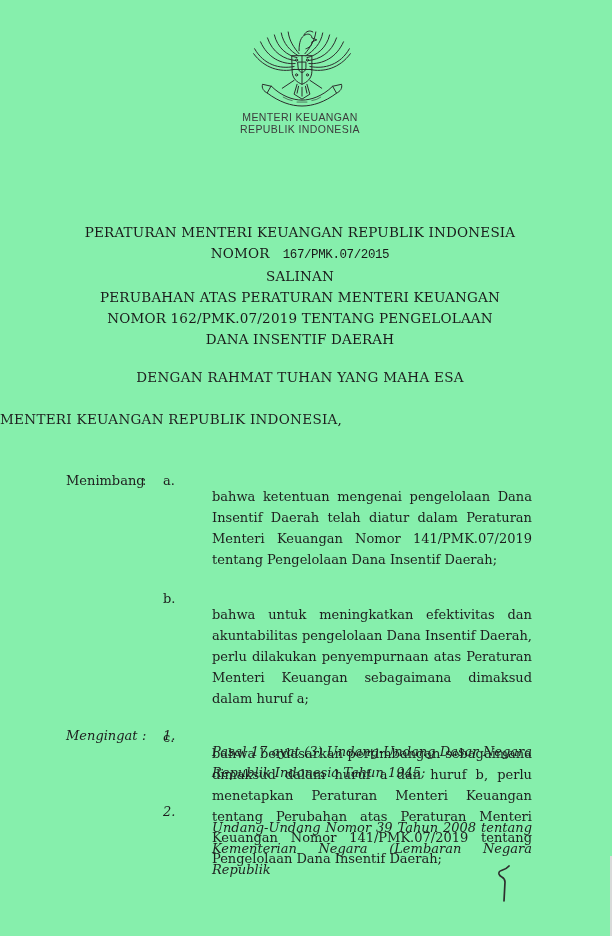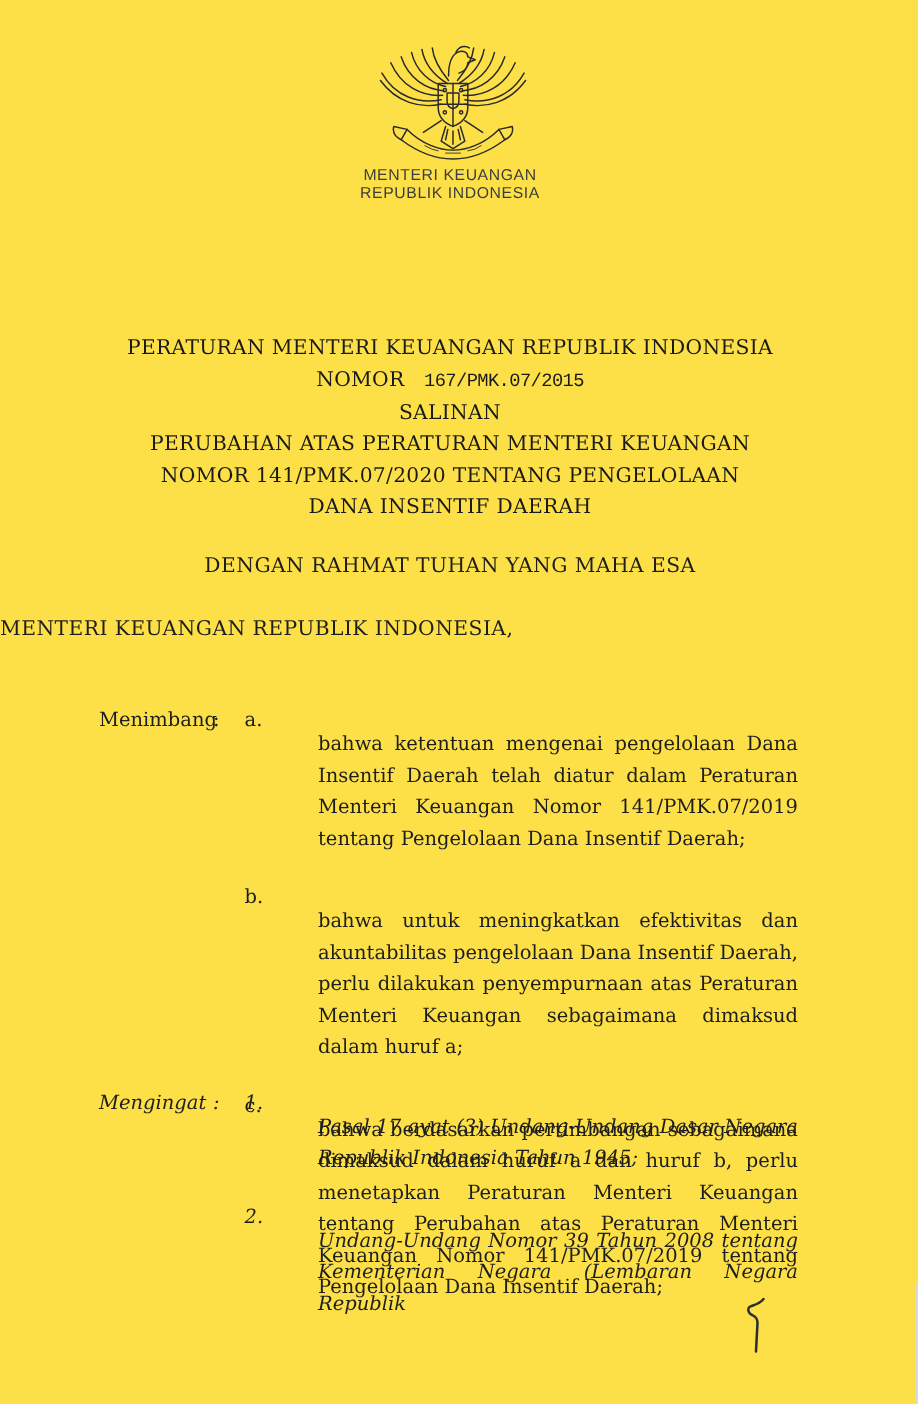--- a/index.html
+++ b/index.html
@@ -1,19 +1,19 @@
 <!DOCTYPE html>
 <html><head>
 <meta charset="utf-8">
 <style>
   html,body{margin:0;padding:0;background:#e8e8e8;}
   .page{
     position:relative;
     width:612px;height:936px;
-    background:#fde047;
+    background:#86efac;
     overflow:hidden;
     font-family:"DejaVu Serif","Liberation Serif",serif;
     color:#1e1e1e;
     margin:0 auto;
   }
   .emblem{position:absolute;top:29px;left:251px;width:102px;height:78px;}
   .ministry{
     position:absolute;top:111px;left:0;width:600px;text-align:center;
     font-family:"Liberation Sans",sans-serif;
     font-size:10.5px;line-height:12px;letter-spacing:.4px;color:#3c3c3c;
@@ -115,21 +115,21 @@
   </div>
 
 
   <div class="title-block">
     <div>PERATURAN MENTERI KEUANGAN REPUBLIK INDONESIA</div>
     <div>
       <span>NOMOR</span><span class="nomor-value">167/PMK.07/2015</span>
     </div>
     <div>SALINAN</div>
     <div>PERUBAHAN ATAS PERATURAN MENTERI KEUANGAN</div>
-    <div>NOMOR 141/PMK.07/2020 TENTANG PENGELOLAAN</div>
+    <div>NOMOR 162/PMK.07/2019 TENTANG PENGELOLAAN</div>
     <div>DANA INSENTIF DAERAH</div>
   </div>
 
   <div class="invocation">DENGAN RAHMAT TUHAN YANG MAHA ESA</div>
   <div class="issuer">MENTERI KEUANGAN REPUBLIK INDONESIA,</div>
 
   <div class="clause" id="considering">
     <div class="label">Menimbang</div>
     <div class="colon">:</div>
     <div class="clause-items">

